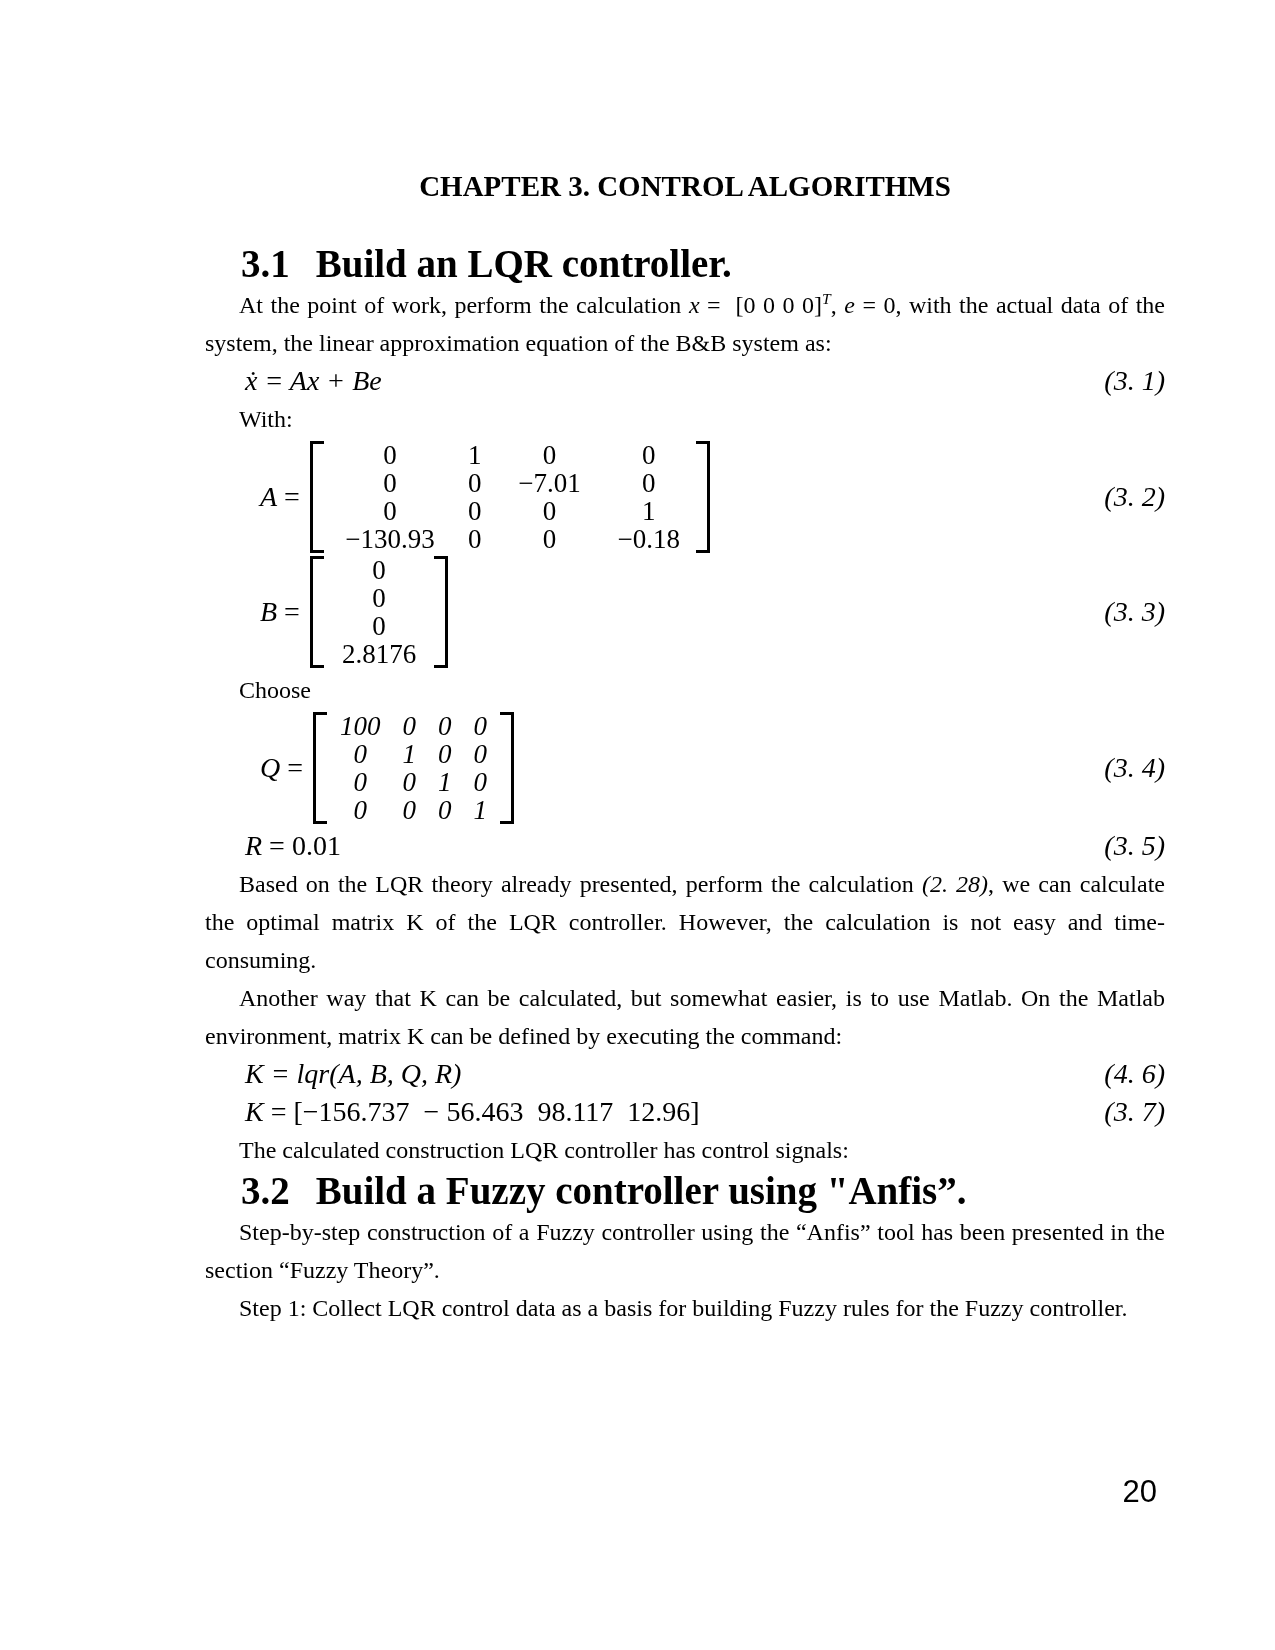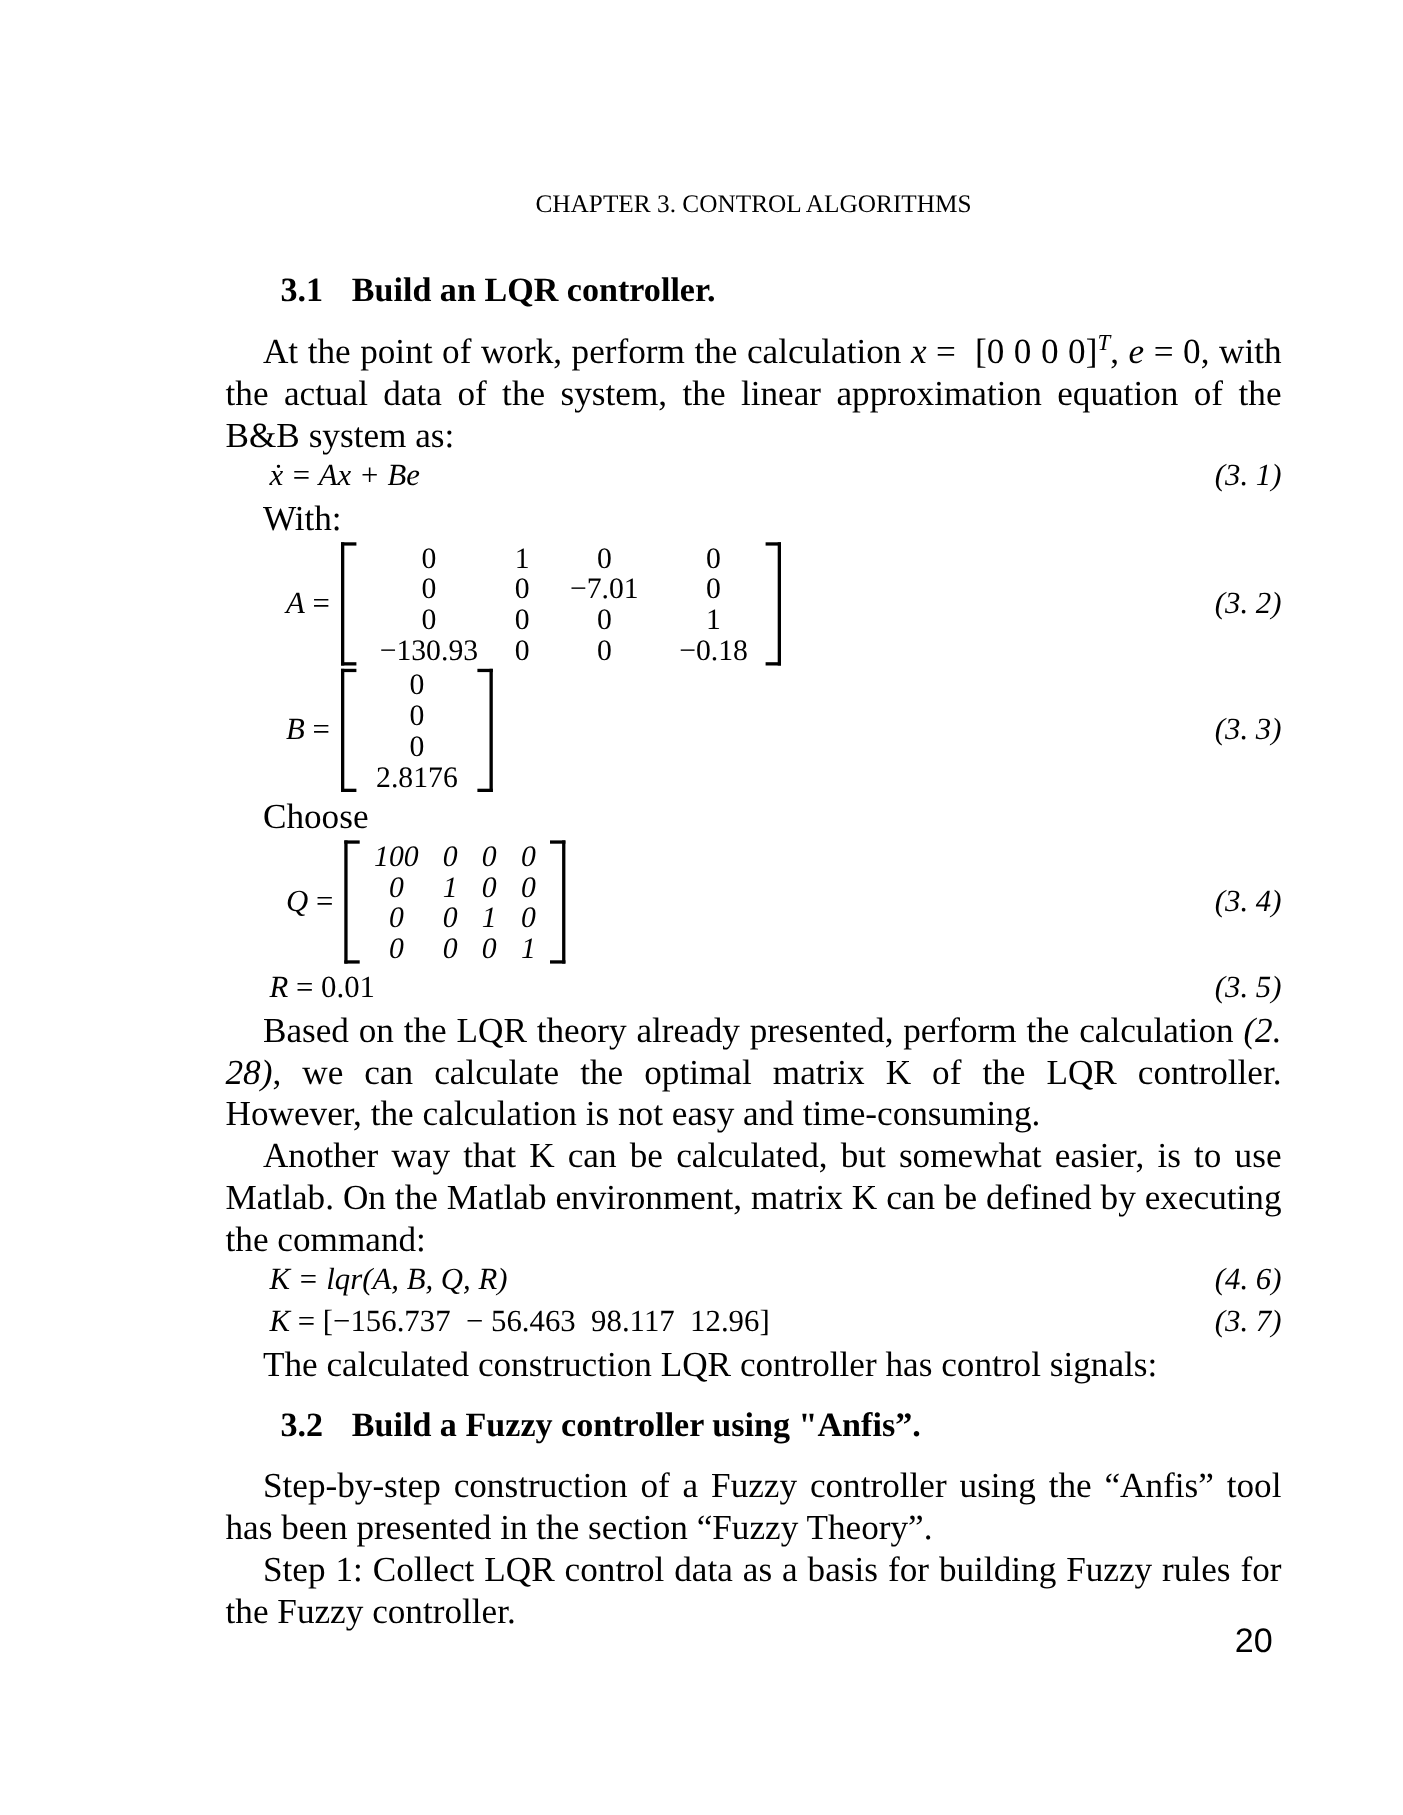--- a/index.html
+++ b/index.html
@@ -11,33 +11,33 @@
     color:#000;
     overflow:hidden;
   }
   .content {
     position:absolute;
     left:205px; top:168px;
     width:960px;
   }
   .doc-title {
     margin:0 0 40px 0;
-    font-size:23px; font-weight:normal;
+    font-size:29px; font-weight:bold;
     text-align:center;
     line-height:36px;
   }
   .heading {
-    font-size:31px; font-weight:bold;
+    font-size:39px; font-weight:bold;
     line-height:40px;
     padding-left:34px;
-    margin:16px;
+    margin:2px;
   }
   .heading .hnum { margin-right:26px; }
   .body-p {
-    font-size:32px; line-height:38px;
+    font-size:24px; line-height:38px;
     margin:0; text-align:justify;
   }
   .indent { text-indent:34px; }
   .mathseg { white-space:pre-wrap; }
   .ital { font-style:italic; }
   sup.tsup { font-size:0.65em; line-height:0; font-style:italic; }
   .eqrow {
     display:flex; justify-content:space-between; align-items:center;
     font-size:28px; line-height:38px;
   }

